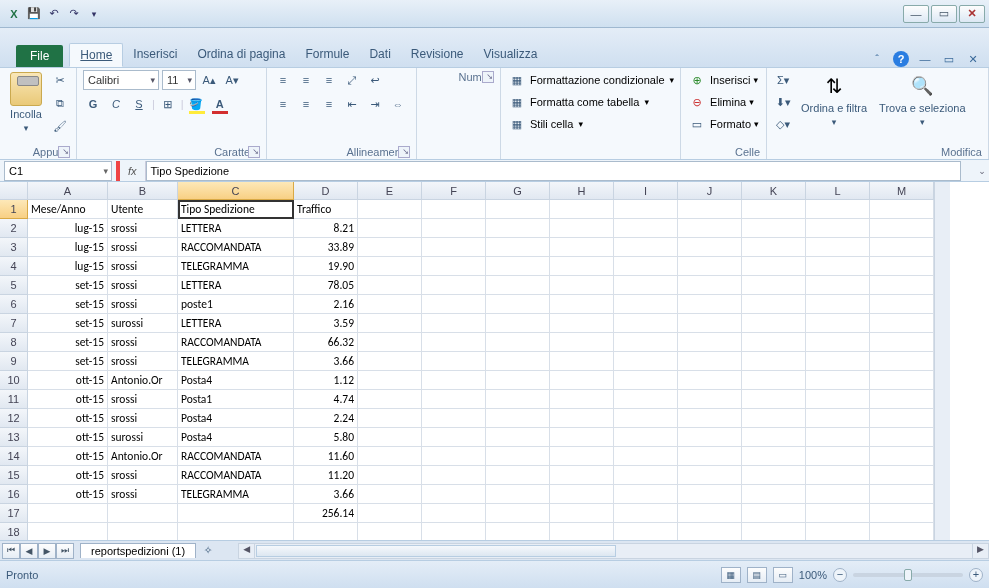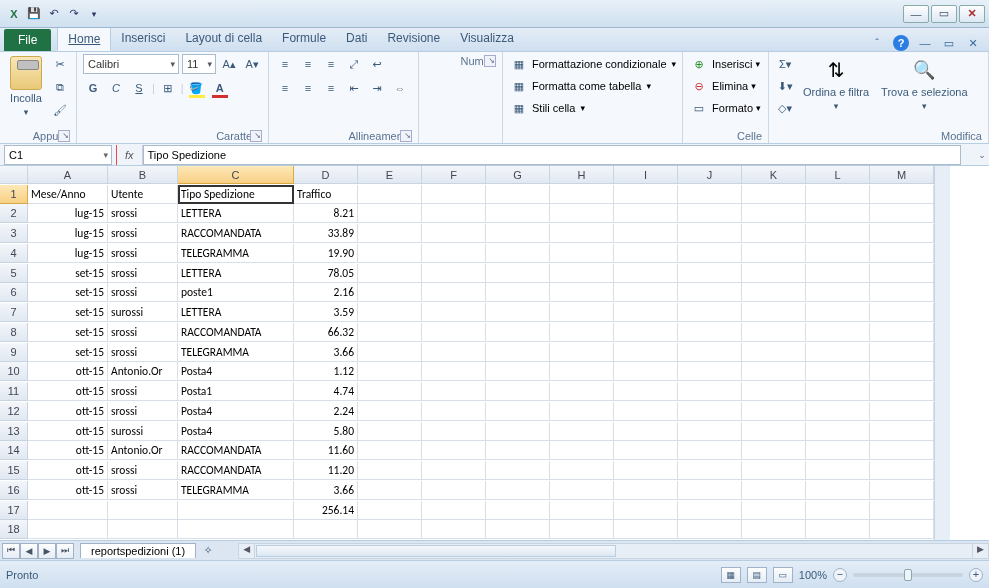--- a/index.html
+++ b/index.html
@@ -8,21 +8,21 @@
 
 .titlebar { height: 28px; background: linear-gradient(#e8f0f8,#cfe0f0); display: flex; align-items: center; border-bottom: 1px solid #9fb8d0; position: relative; }
 .titlebar .qat { display: flex; align-items: center; gap: 4px; padding: 0 6px; }
 .titlebar .qat .i { width: 16px; height: 16px; display: inline-flex; align-items: center; justify-content: center; color: #336; }
 .titlebar .title { position: absolute; left: 0; right: 0; text-align: center; font-size: 12px; color: #444; pointer-events: none;}
 .titlebar .winctl { margin-left: auto; display: flex; gap: 2px; padding-right: 4px; }
 .titlebar .winctl div { width: 26px; height: 18px; border: 1px solid #8aa; border-radius: 2px; background: linear-gradient(#fdfdfd,#dce8f4); display:flex;align-items:center;justify-content:center;font-size:11px;color:#456;}
 .titlebar .winctl .x { color:#a33; font-weight:bold;}
 
 
-.tabs { height: 24px; background: linear-gradient(#e4edf7,#cfdff0); display: flex; align-items: flex-end; padding-left: 4px; border-bottom: 1px solid #b7cde2; }
+.tabs { height: 40px; background: linear-gradient(#e4edf7,#cfdff0); display: flex; align-items: flex-end; padding-left: 16px; border-bottom: 1px solid #b7cde2; }
 .tabs .file { background: #207245; color: #fff; padding: 4px 14px; border-radius: 2px 2px 0 0; margin-right: 6px; font-size:12px;}
 .tabs .tab { padding: 4px 10px; color: #3b5a7a; cursor: default; font-size:12px;}
 .tabs .tab.active { background: #f5f9fd; border: 1px solid #b7cde2; border-bottom: 1px solid #f5f9fd; border-radius: 2px 2px 0 0; color:#3b5a7a;text-decoration:underline;}
 .tabs .right { margin-left: auto; display:flex; gap:8px; padding-right:8px; align-items:center; color:#3b6a9a;}
 .tabs .right .i { width:16px;height:16px;display:inline-flex;align-items:center;justify-content:center;}
 .help-icon { width:16px;height:16px;border-radius:50%;background:#2a7de1;color:#fff;display:inline-flex;align-items:center;justify-content:center;font-weight:bold;font-size:11px;}
 
 
 .ribbon { height: 92px; background: #f5f9fd; border-bottom: 1px solid #b7cde2; display: flex; }
 .group { border-right: 1px solid #cdd9e6; padding: 2px 6px 0 6px; display: flex; flex-direction: column; position:relative;}
@@ -37,21 +37,21 @@
 .smbtn { width:20px;height:20px; display:inline-flex;align-items:center;justify-content:center; color:#3b5a7a; border-radius:2px;}
 .combo { height:20px; border:1px solid #abc; background:#fff; display:flex;align-items:center; padding:0 14px 0 4px; position:relative; font-size:11px; color:#333;}
 .combo::after { content:"▾"; position:absolute; right:3px; font-size:9px; color:#556;}
 .ic-paste { width:32px;height:34px; background:linear-gradient(#f9e7b8,#e9c978); border:1px solid #caa94f; border-radius:3px; position:relative;}
 .ic-paste::before{content:"";position:absolute;top:3px;left:6px;width:20px;height:8px;background:#c0c0c0;border:1px solid #888;border-radius:2px;}
 
 
 .fbar { height: 22px; background:#eef4fa; border-bottom:1px solid #b7cde2; display:flex; align-items:center;}
 .namebox { width: 108px; height:20px; border:1px solid #abc; background:#fff; margin:0 4px; display:flex; align-items:center; padding:0 4px; position:relative;}
 .namebox::after{content:"▾";position:absolute;right:3px;font-size:9px;color:#666;}
-.fx { padding:0 8px; font-style:italic; color:#555; border-left:1px solid #ef4444;border-right:1px solid #ccd; height:20px; line-height:20px;}
+.fx { padding:0 8px; font-style:italic; color:#555; border-left:4px solid #ef4444;border-right:1px solid #ccd; height:20px; line-height:20px;}
 .formula { flex:1; height:20px; border:1px solid #abc; background:#fff; margin-right:14px; padding:0 4px; display:flex; align-items:center;}
 .fexpand { width:14px; text-align:center; color:#667; font-size:9px;}
 
 
 .gridwrap { flex:1; display:flex; background:#fff; position:relative; overflow:hidden;}
 .grid { display:grid; grid-template-columns: 28px 80px 70px 116px 64px repeat(9,64px); }
 .hd { background:linear-gradient(#f3f6fa,#e1e8f1); border-right:1px solid #c9d4e1; border-bottom:1px solid #c9d4e1; text-align:center; font-size:11px; color:#445; height:18px; line-height:18px;}
 .hd.active { background:linear-gradient(#fde8b8,#f8d084); border-color:#d9a945;}
 .rh { background:linear-gradient(#f3f6fa,#e1e8f1); border-right:1px solid #c9d4e1; border-bottom:1px solid #c9d4e1; text-align:center; font-size:11px; color:#445; height:19px; line-height:19px;}
 .cell { border-right:1px solid #d8dfe8; border-bottom:1px solid #d8dfe8; height:19px; line-height:19px; padding:0 3px; font-size:11.5px; color:#000; overflow:hidden; white-space:nowrap; font-family: Calibri, sans-serif;}
@@ -93,21 +93,21 @@
     <div>▭</div>
     <div class="x">✕</div>
   </div>
 </div>
 
 <div class="tabs">
   <div class="file">File</div>
   <div id="tabrow" style="display: flex;">
       <div class="tab active">Home</div>
       <div class="tab">Inserisci</div>
-      <div class="tab">Layout di cella</div>
+      <div class="tab">Ordina di pagina</div>
       <div class="tab">Formule</div>
       <div class="tab">Dati</div>
       <div class="tab">Revisione</div>
       <div class="tab">Visualizza</div>
     </div>
   <div class="right">
     <span class="i">ˆ</span>
     <span class="help-icon">?</span>
     <span class="i">―</span>
     <span class="i">▭</span>
@@ -130,21 +130,21 @@
         <div class="smbtn">🖌</div>
       </div>
     </div>
     <div class="label"><span>Appunti</span><span class="dlaunch">↘</span></div>
   </div>
 
   <div class="group" style="min-width:190px;">
     <div class="body">
       <div class="col" style="gap:4px;">
         <div class="row">
-          <div class="combo" style="width:96px;">Calibri</div>
+          <div class="combo" style="width:76px;">Calibri</div>
           <div class="combo" style="width:34px;">11</div>
           <div class="smbtn">A▴</div>
           <div class="smbtn">A▾</div>
         </div>
         <div class="row">
           <div class="smbtn" style="font-weight:bold;">G</div>
           <div class="smbtn" style="font-style:italic;">C</div>
           <div class="smbtn" style="text-decoration:underline;">S</div>
           <span style="color:#ccd;">|</span>
           <div class="smbtn">⊞</div>

